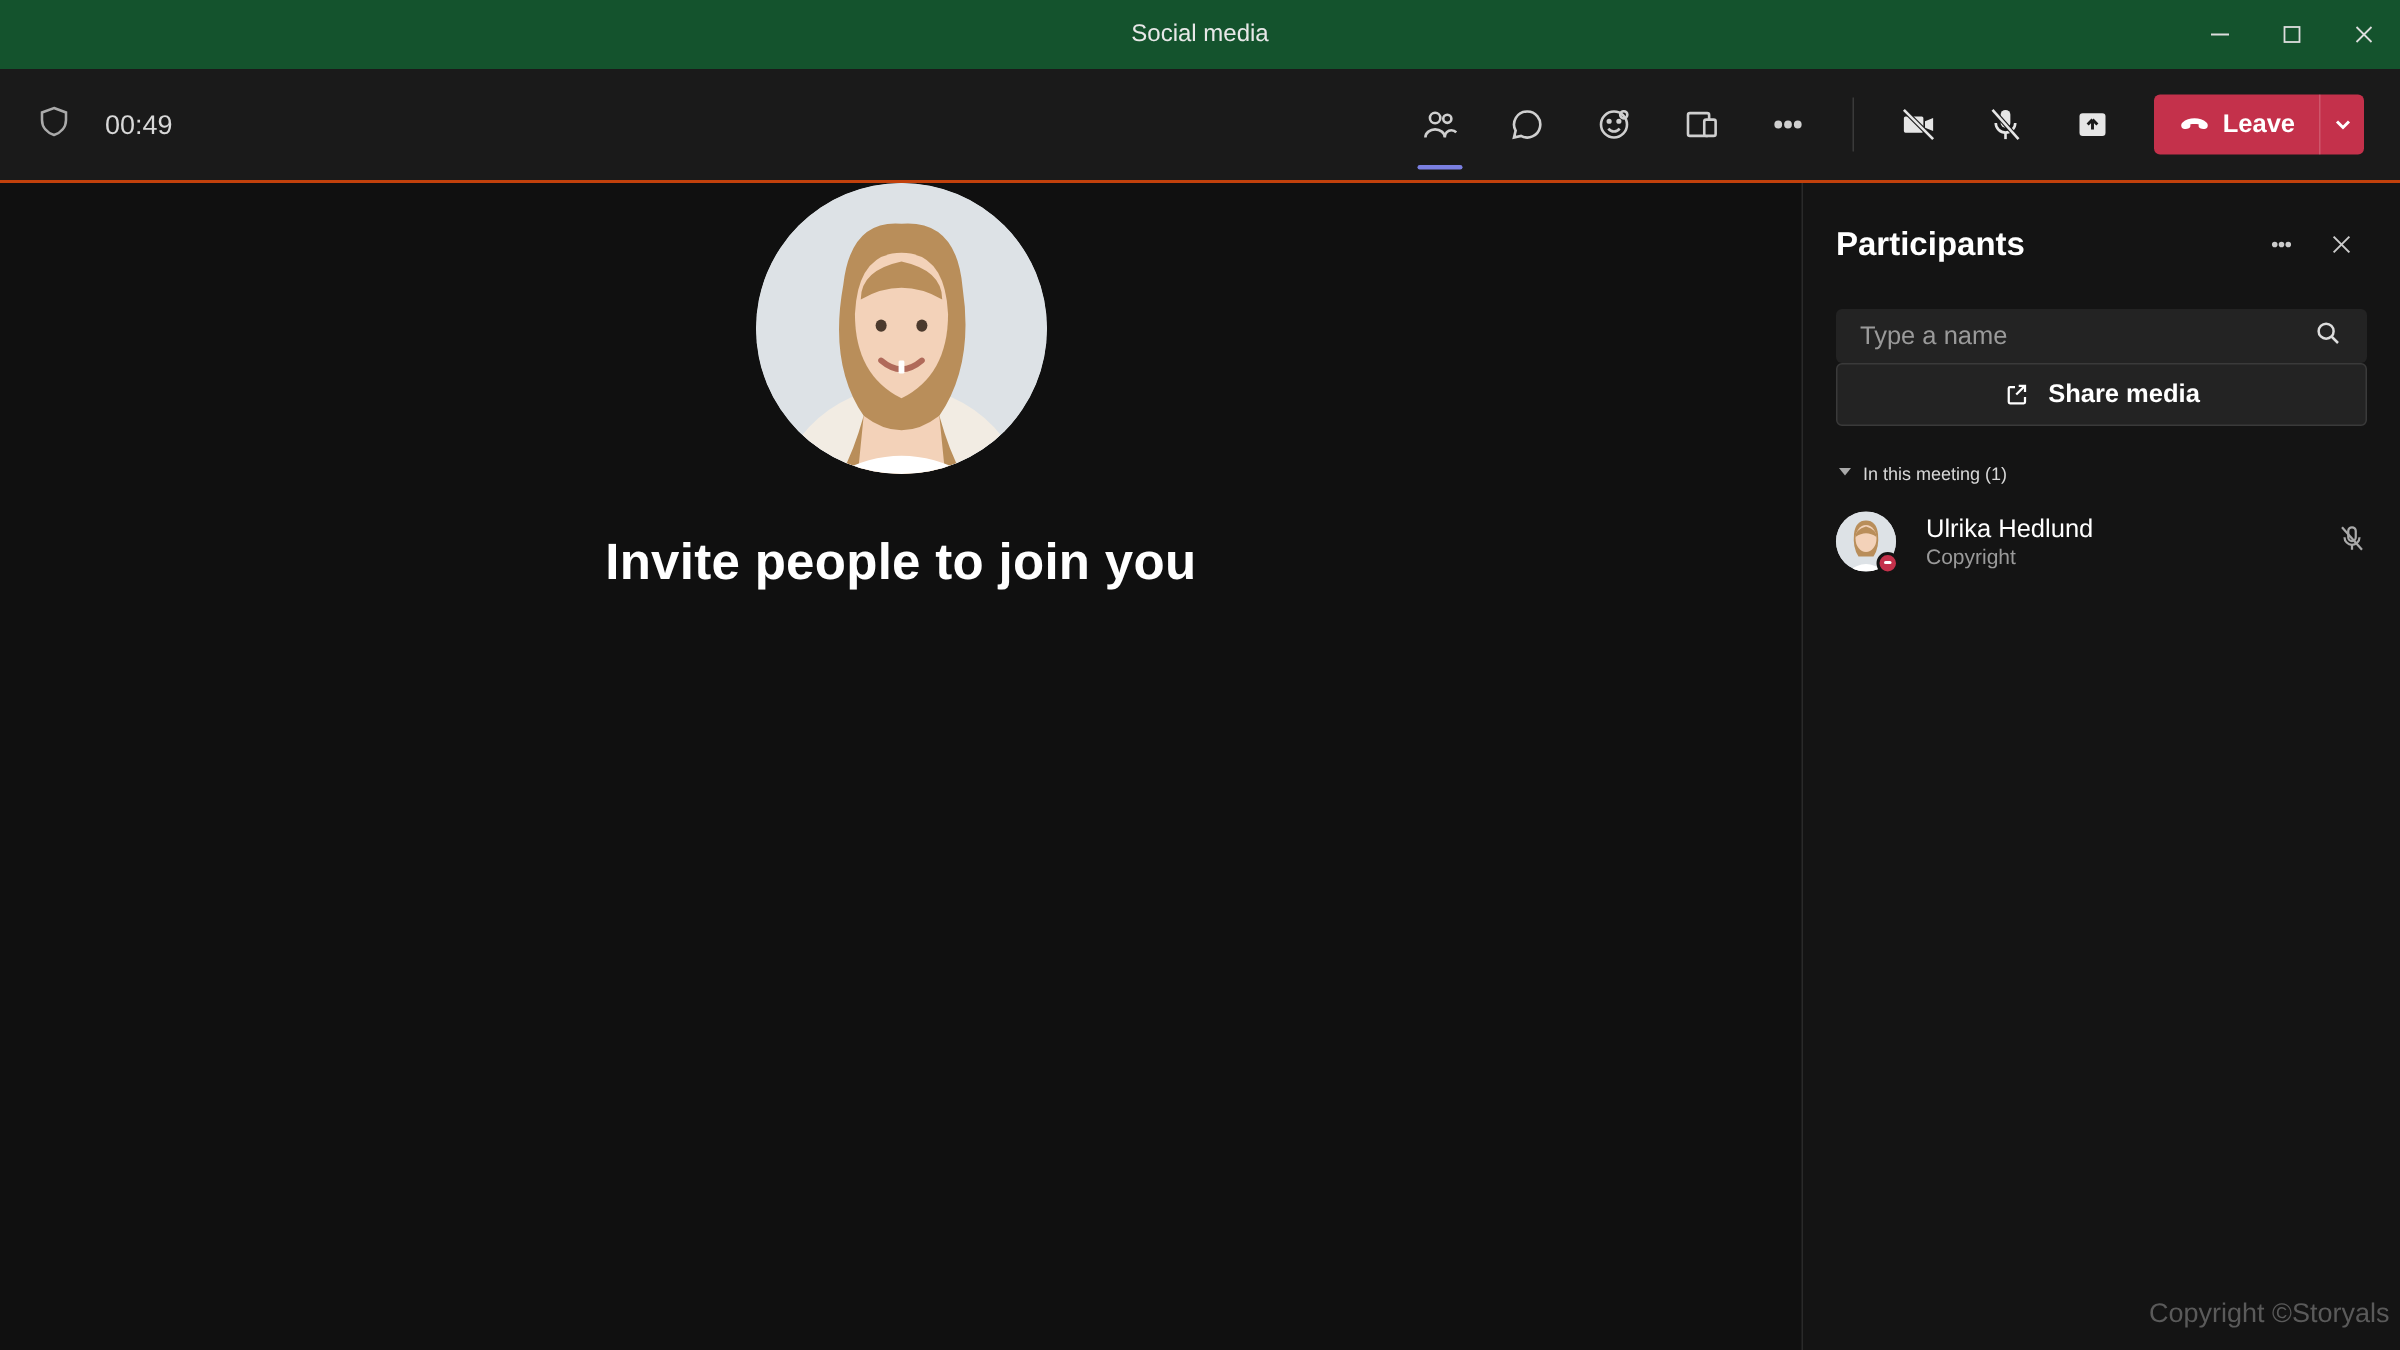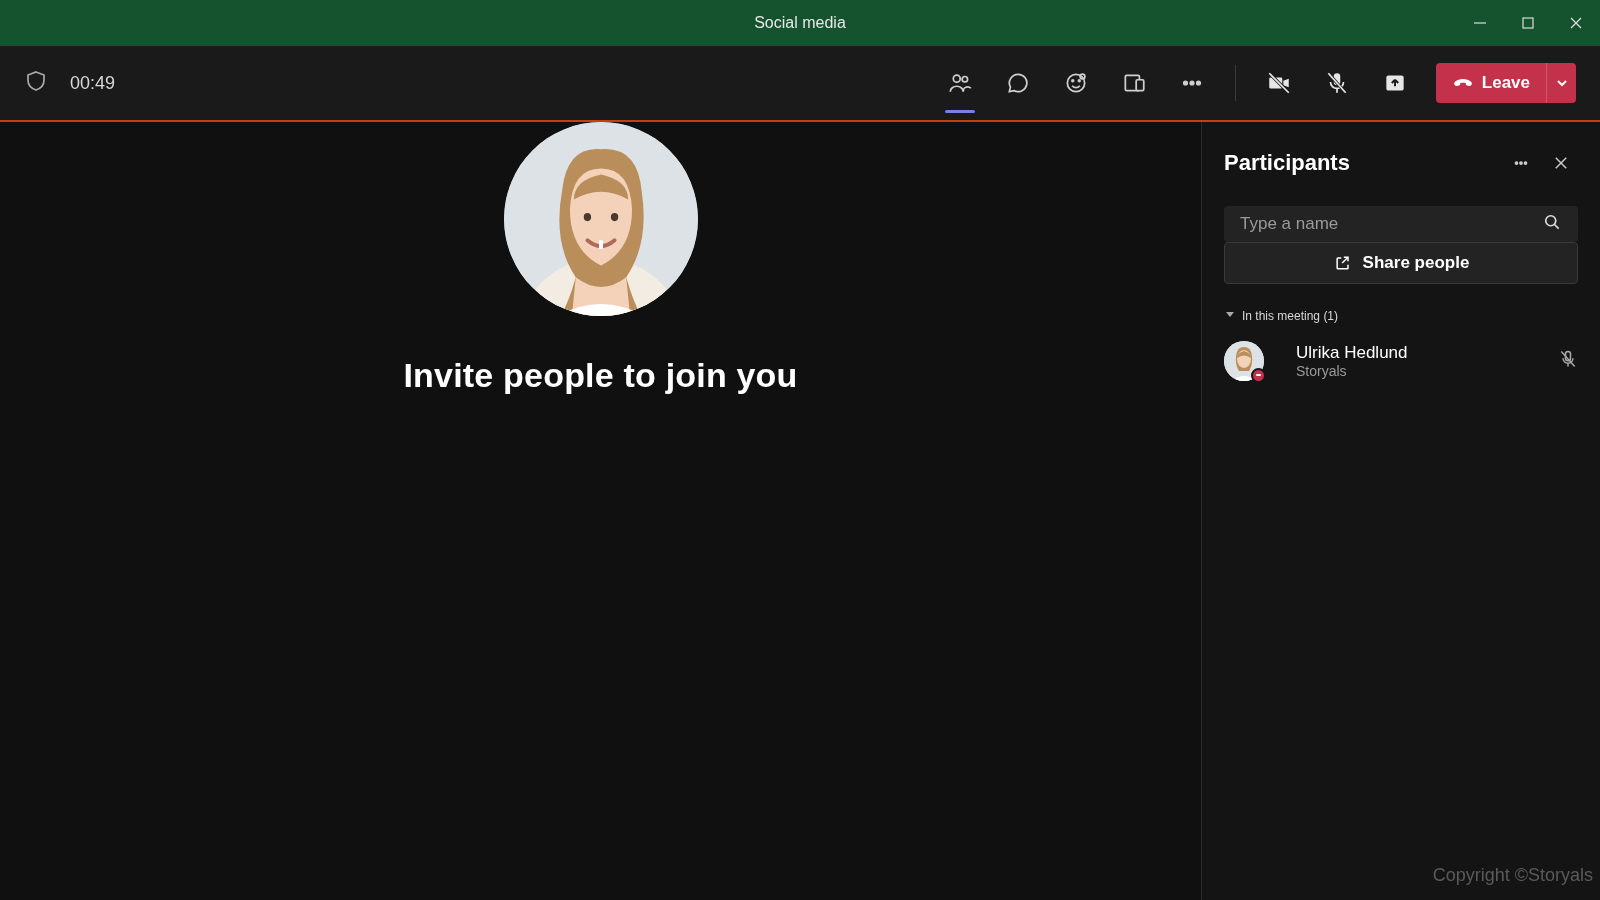--- a/index.html
+++ b/index.html
@@ -228,21 +228,21 @@
     color: #d8d8d8;
     font-size: 12px;
     margin-bottom: 18px;
     cursor: pointer;
   }
   .section-caret svg { width: 12px; height: 12px; fill: #aaa; }
   
   .participant-row {
     display: flex;
     align-items: center;
-    gap: 32px;
+    gap: 20px;
   }
   .p-avatar {
     width: 40px;
     height: 40px;
     border-radius: 50%;
     background: #d0d4d8;
     position: relative;
     overflow: visible;
   }
   .p-avatar .inner { width: 40px; height: 40px; border-radius: 50%; overflow: hidden; }
@@ -442,21 +442,21 @@
           </svg>
       </span>
     </div>
 
     <div class="share-invite">
       <svg viewBox="0 0 24 24">
           <path d="M13 5h5v5"></path>
           <path d="M18 5 11 12"></path>
           <path d="M18 14v4a1 1 0 0 1-1 1H6a1 1 0 0 1-1-1V7a1 1 0 0 1 1-1h4"></path>
         </svg>
-      <span>Share people</span>
+      <span>Share media</span>
     </div>
 
     <div class="section-header">
       <span class="section-caret">
         <svg viewBox="0 0 12 12">
             <polygon points="2,4 10,4 6,9"></polygon>
           </svg>
       </span>
       <span>In this meeting (1)</span>
     </div>
@@ -469,21 +469,21 @@
             <path d="M12 15 Q13 6 20 6 Q27 6 28 15 Q29 24 25 30 L15 30 Q11 24 12 15Z" fill="#b98e5a"></path>
             <ellipse cx="20" cy="18" rx="7" ry="9" fill="#f3d2b9"></ellipse>
             <path d="M13 17 Q20 12 27 17 Q27 12 20 10 Q13 12 13 17Z" fill="#b98e5a"></path>
             <path d="M8 40 Q20 30 32 40 Z" fill="#fff"></path>
           </svg>
         </div>
         <div class="presence"></div>
       </div>
       <div class="p-info">
         <div class="p-name">Ulrika Hedlund</div>
-        <div class="p-role">Storyals</div>
+        <div class="p-role">Copyright</div>
       </div>
       <span class="p-mic">
         <svg viewBox="0 0 24 24">
             <path d="M12 3a3 3 0 0 1 3 3v5a3 3 0 0 1-6 0V6a3 3 0 0 1 3-3Z"></path>
             <path d="M6 11a6 6 0 0 0 12 0"></path>
             <line x1="12" y1="17" x2="12" y2="21"></line>
             <line x1="4" y1="3" x2="20" y2="21"></line>
           </svg>
       </span>
     </div>

